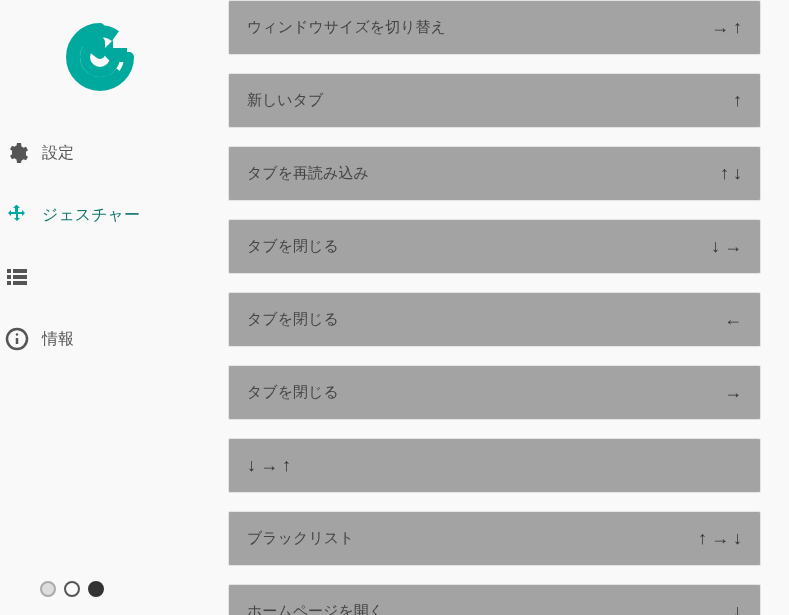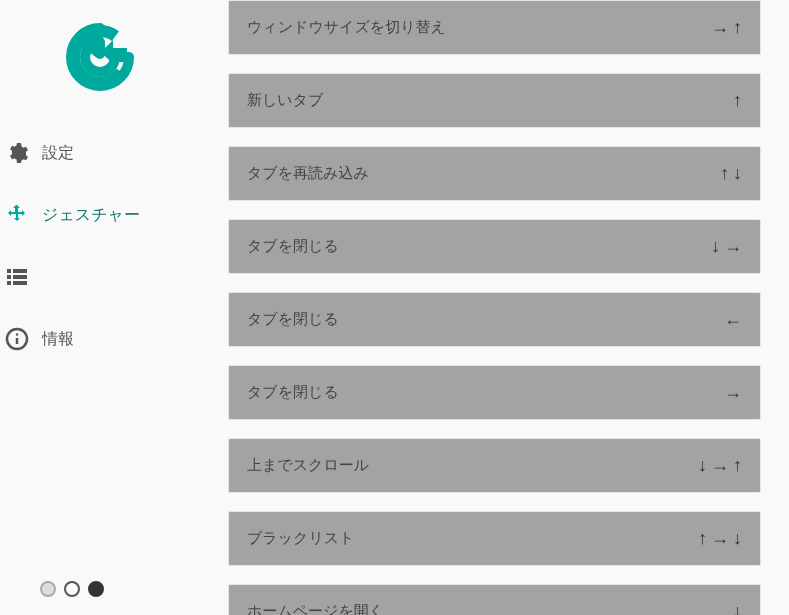--- a/index.html
+++ b/index.html
@@ -217,21 +217,20 @@
           <span class="arrow-glyph">←</span>
         </span>
       </div>
       <div class="gesture-item">
         <span>タブを閉じる</span>
         <span class="gesture-arrows">
           <span class="arrow-glyph">→</span>
         </span>
       </div>
       <div class="gesture-item">
-        <span>上までスクロール</span>
         <span class="gesture-arrows">
           <span class="arrow-glyph">↓</span>
           <span class="arrow-glyph">→</span>
           <span class="arrow-glyph">↑</span>
         </span>
       </div>
       <div class="gesture-item">
         <span>ブラックリスト</span>
         <span class="gesture-arrows">
           <span class="arrow-glyph">↑</span>

